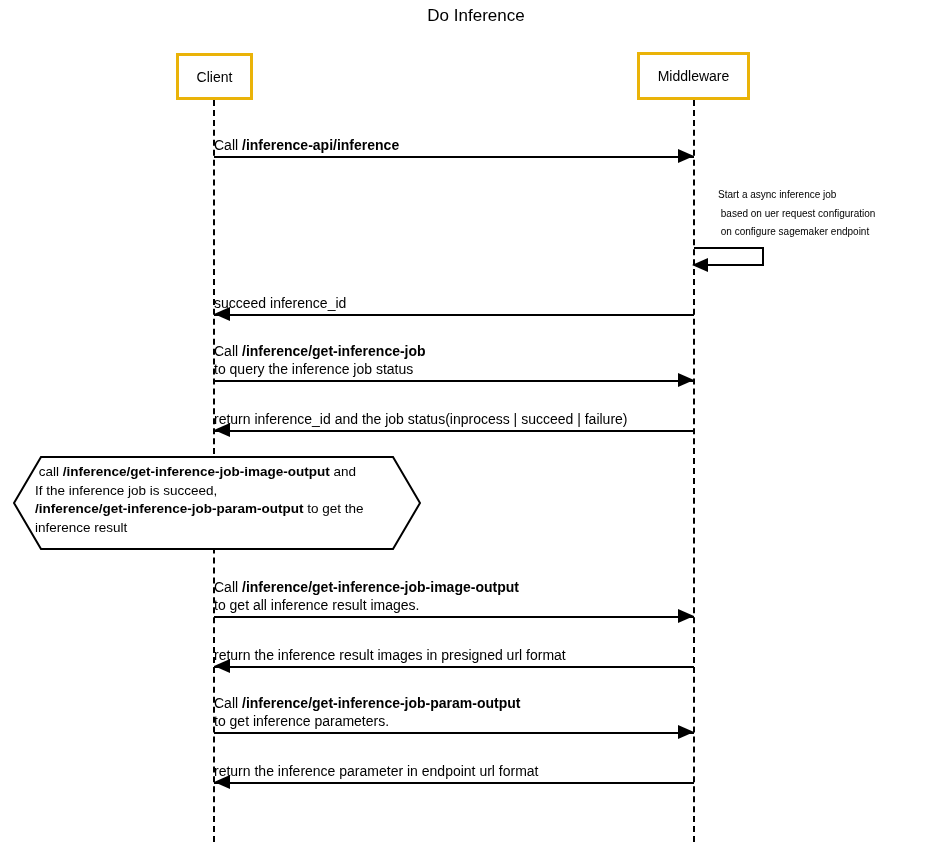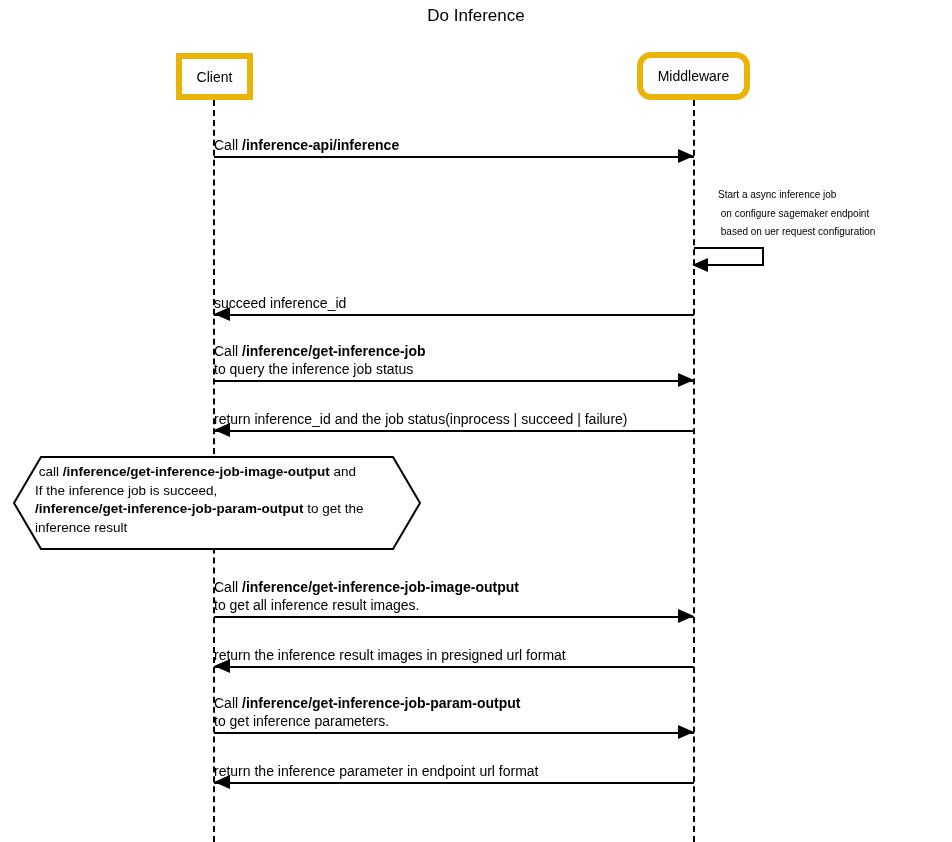--- a/index.html
+++ b/index.html
@@ -21,21 +21,21 @@
   }
   .lifeline {
     position: absolute;
     top: 100px; bottom: 0;
     width: 0;
     border-left: 2px dashed #000;
   }
   .actor-box {
     position: absolute;
     box-sizing: border-box;
-    border: 6px solid #eab308;
+    border: 3px solid #eab308;
     background: #fff;
     display: flex;
     align-items: center;
     justify-content: center;
     font-size: 14px;
     z-index: 3;
   }
   .msg {
     position: absolute;
     left: 214px;
@@ -121,36 +121,36 @@
 <div id="canvas">
 
   <div class="title">Do Inference</div>
 
   <div class="lifeline" style="left:213px"></div>
   <div class="lifeline" style="left:693px"></div>
 
   <div class="actor-box" style="left:176px; top:53px; width:77px; height:47px;">
     <span>Client</span>
   </div>
-  <div class="actor-box" style="left:637px; top:52px; width:113px; height:48px;border-radius:14px;">
+  <div class="actor-box" style="left:637px; top:52px; width:113px; height:48px;">
     <span>Middleware</span>
   </div>
 
   <div class="msg" style="top:156px">
     <div class="label">
       <div><span>Call </span><b>/inference-api/inference</b></div>
     </div>
     <div class="shaft"></div>
     <div class="head-right"></div>
   </div>
 
   <div class="self-note-text">
     <div class="note-line">Start a async inference job</div>
+    <div class="note-line"> based on uer request configuration</div>
     <div class="note-line"> on configure sagemaker endpoint</div>
-    <div class="note-line"> based on uer request configuration</div>
   </div>
 
   <div class="self-loop-top"></div>
   <div class="self-loop-right"></div>
   <div class="self-loop-bottom"></div>
   <div class="self-loop-head"></div>
 
   <div class="msg" style="top:314px">
     <div class="label">
       <div>succeed inference_id</div>

